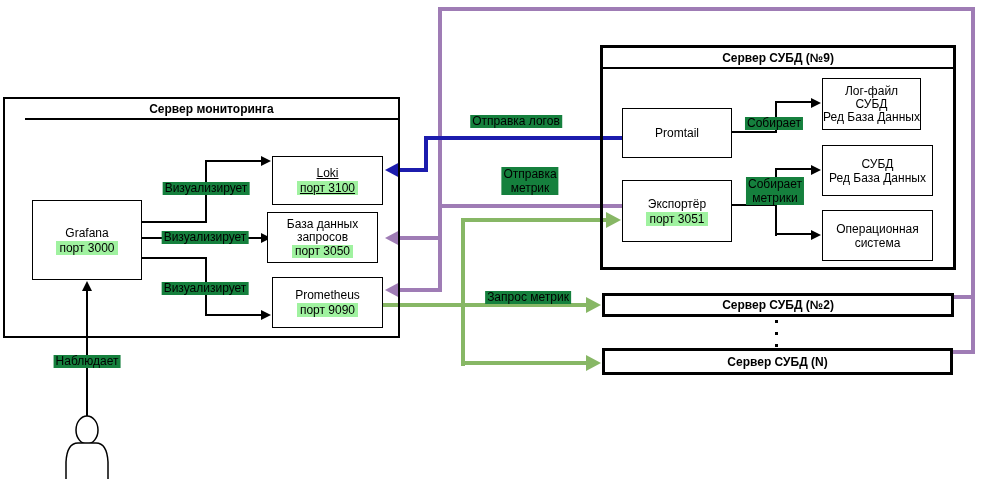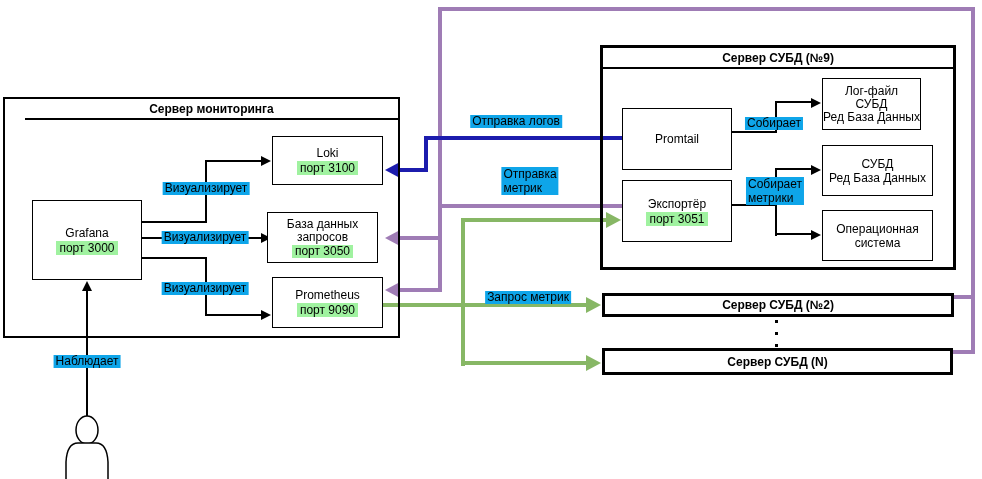--- a/index.html
+++ b/index.html
@@ -30,22 +30,22 @@
   .be{position:absolute;background:#1c1cad;}
   .ge{position:absolute;background:#87b765;}
   
   .tri{position:absolute;width:0;height:0;}
   .kr{border-top:5px solid transparent;border-bottom:5px solid transparent;border-left:10px solid #000;}
   .ku{border-left:5px solid transparent;border-right:5px solid transparent;border-bottom:10px solid #000;}
   .pl{border-top:8px solid transparent;border-bottom:8px solid transparent;border-right:15px solid #9f7cb5;}
   .bl{border-top:8px solid transparent;border-bottom:8px solid transparent;border-right:15px solid #1c1cad;}
   .gr{border-top:8px solid transparent;border-bottom:8px solid transparent;border-left:15px solid #87b765;}
   
-  .elabel{position:absolute;background:#0ea5e9;white-space:nowrap;line-height:13px;padding:0 2px;
-    transform:translateX(-50%);}
+  .elabel{position:absolute;background:#15803d;white-space:nowrap;line-height:13px;padding:0 2px;
+    transform:translateX(-50%);text-align:center;}
   .elabel.two{line-height:14px;}
   .dot{position:absolute;width:3px;height:3px;background:#000;}
 </style>
 </head>
 <body>
 
 <div id="canvas">
 
   <div class="group-fill" style="left:3px;top:97px;width:397px;height:241px;padding-left:20px;">
     <div class="group-title">Сервер мониторинга</div>
@@ -106,34 +106,34 @@
   <div class="k" style="left:775px;top:233px;width:37px;height:2px;"></div>
   <div class="tri kr" style="left:811px;top:230px;"></div>
 
   <div class="k" style="left:86px;top:283px;width:2px;height:133px;"></div>
   <div class="tri ku" style="left:82px;top:281px;"></div>
 
   <div class="node" style="left:32px;top:200px;width:110px;height:80px;">
     <div>Grafana</div>
     <div class="port">порт 3000</div>
   </div>
-  <div class="node" style="left:272px;top:136px;width:111px;height:49px;">
+  <div class="node" style="left:272px;top:156px;width:111px;height:49px;text-decoration:underline;">
     <div>Loki</div>
     <div class="port">порт 3100</div>
   </div>
   <div class="node" style="left:267px;top:212px;width:111px;height:51px;">
     <div class="tight">База данных</div>
     <div class="tight">запросов</div>
     <div class="port tight">порт 3050</div>
   </div>
   <div class="node" style="left:272px;top:277px;width:111px;height:51px;">
     <div>Prometheus</div>
     <div class="port">порт 9090</div>
   </div>
-  <div class="node" style="left:622px;top:108px;width:110px;height:62px;">
+  <div class="node" style="left:622px;top:108px;width:110px;height:50px;">
     <div>Promtail</div>
   </div>
   <div class="node" style="left:622px;top:180px;width:110px;height:62px;">
     <div>Экспортёр</div>
     <div class="port">порт 3051</div>
   </div>
   <div class="node" style="left:822px;top:78px;width:99px;height:52px;">
     <div class="tight">Лог-файл</div>
     <div class="tight">СУБД</div>
     <div class="tight">Ред База Данных</div>

